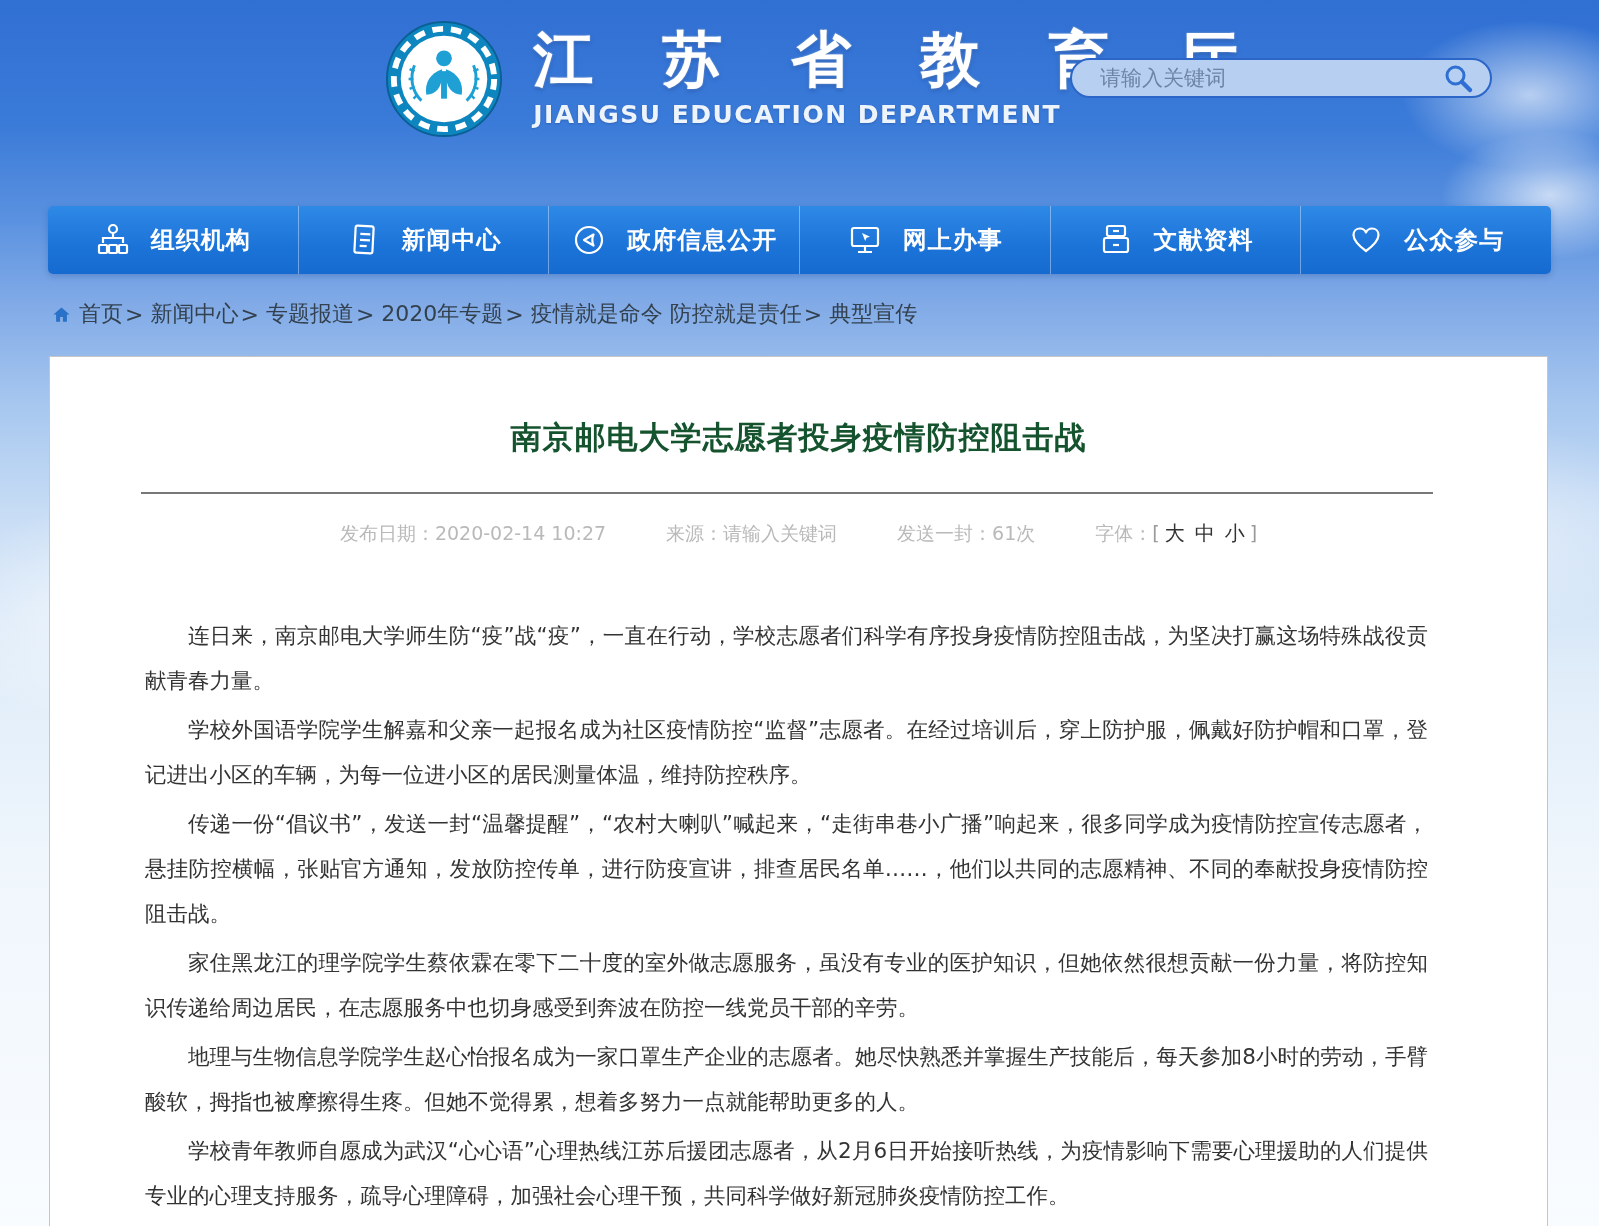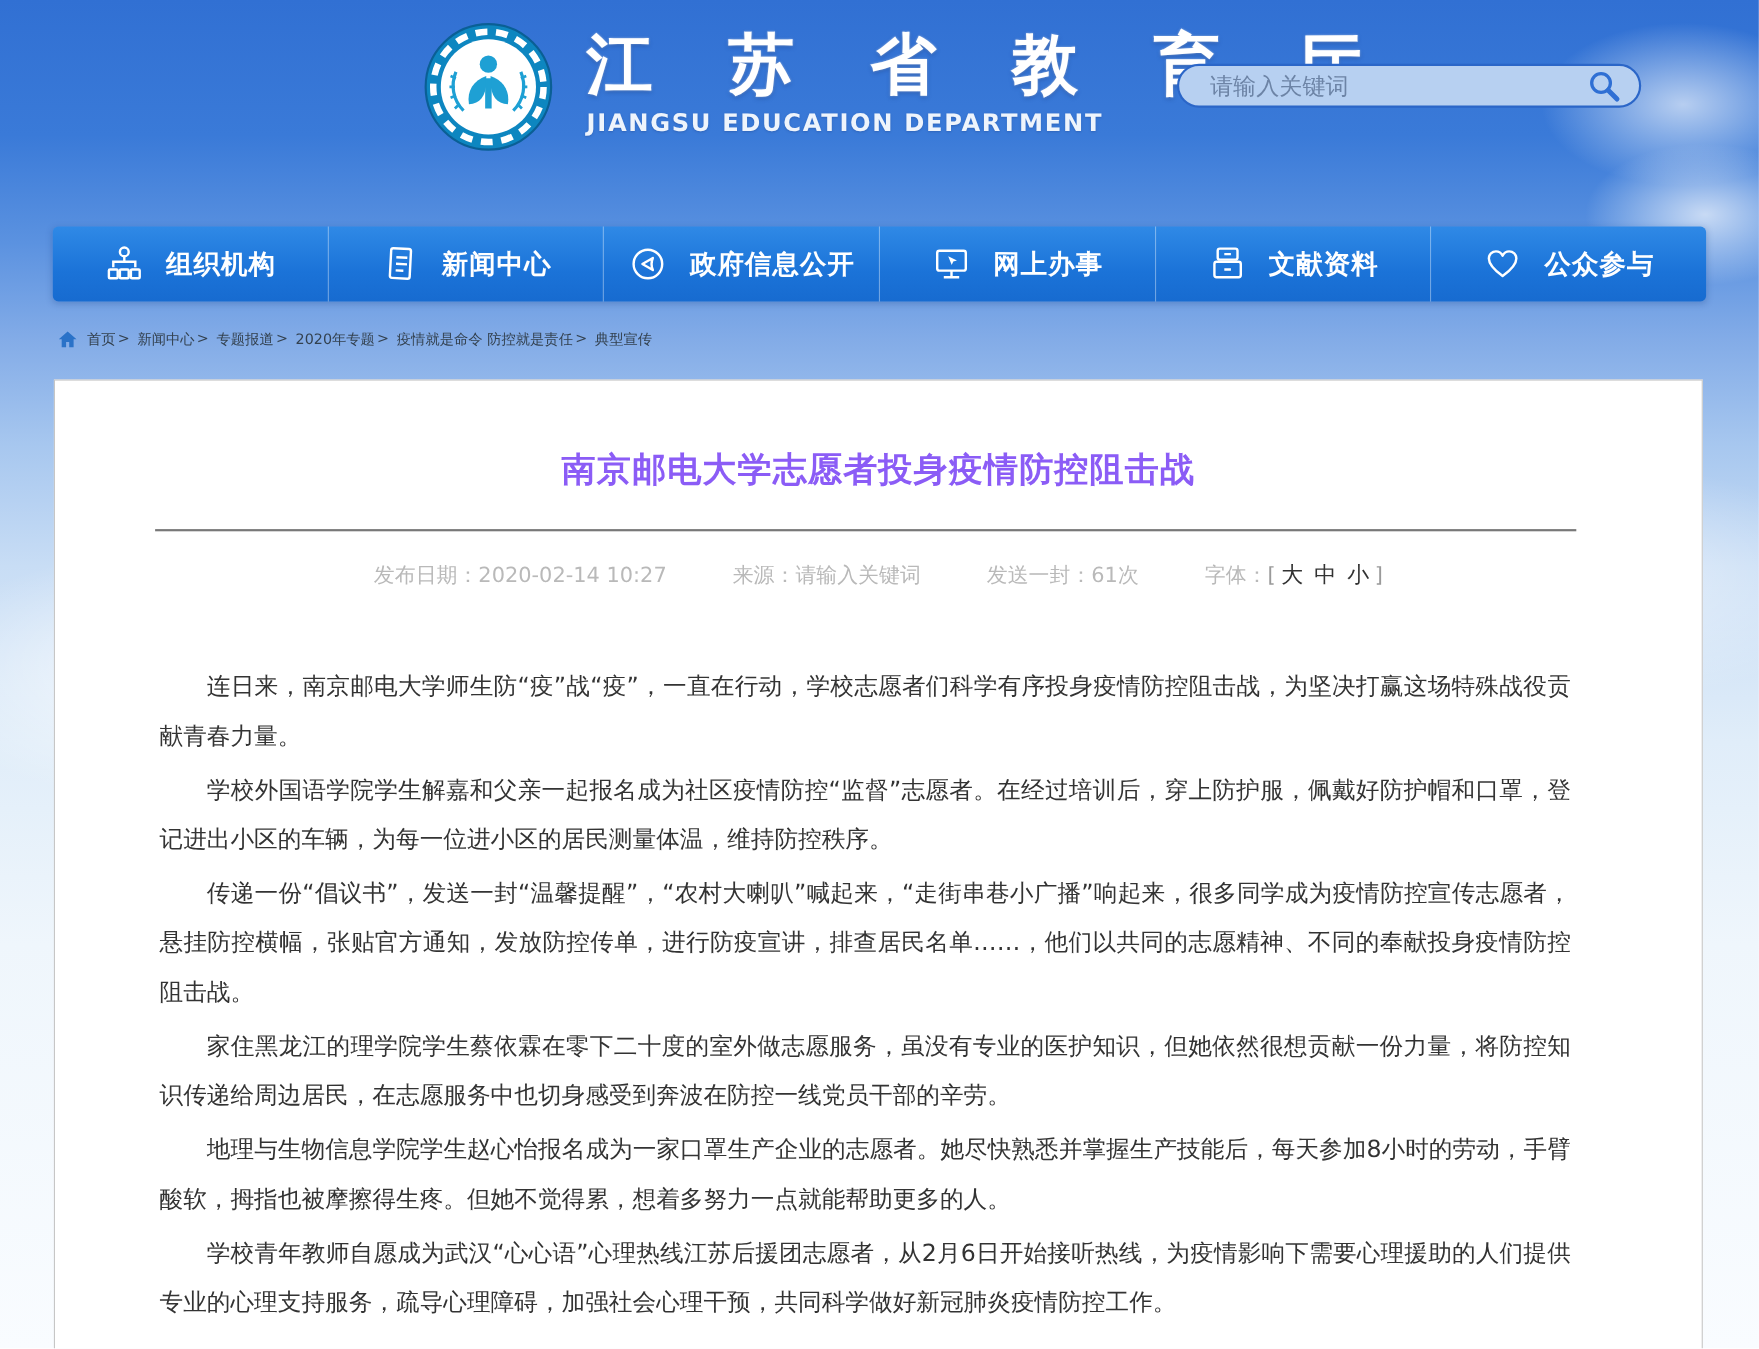--- a/index.html
+++ b/index.html
@@ -27,21 +27,21 @@
   
   .header { position:relative; height:206px; padding:20px 0 5px 48px; z-index:2; display:flex; align-items:flex-start;justify-content:center; }
   .logo-emblem { width:118px; height:118px; flex:0 0 auto; }
   .site-names { margin:6px 0 0 30px; }
   .site-name-cn {
     font-size:60px; font-weight:bold; color:#ffffff; letter-spacing:24px; line-height:1.1;
     text-shadow:0 2px 4px rgba(25,60,130,.4), 0 0 2px rgba(255,255,255,.6);
     white-space:nowrap;
   }
   .site-name-en {
-    font-size:22px; font-weight:bold; color:#eef4fc; letter-spacing:1.5px; margin-top:8px;
+    font-size:25px; font-weight:bold; color:#eef4fc; letter-spacing:1.5px; margin-top:8px;
     text-shadow:0 1px 2px rgba(25,60,130,.35); white-space:nowrap;
   }
   .search-box {
     position:absolute; top:58px; right:107px; width:422px; height:40px;
     background:#b7d0f1; border:2px solid #2b66c8; border-radius:27px;
     display:flex; align-items:center; padding:0 16px 0 26px;
   }
   .search-box input {
     flex:1; background:transparent; border:none; outline:none;
     font-size:21px; color:#33527a; font-family:inherit;
@@ -60,34 +60,34 @@
     color:#fff; text-decoration:none; cursor:pointer;
     border-left:1px solid rgba(255,255,255,.38);
   }
   .nav-item:first-child { border-left:none; }
   .nav-icon { display:flex; }
   .nav-label { font-size:24px; font-weight:bold; letter-spacing:1px; white-space:nowrap; }
 
   
   .breadcrumb {
     margin:25px 0 2px 52px; display:flex; align-items:center; z-index:2; position:relative;
-    font-size:13px; color:#33414f;
+    font-size:22px; color:#33414f;
   }
   .crumb-home-icon { display:flex; margin-right:8px; }
   .crumb { white-space:nowrap; cursor:pointer; }
   .crumb-sep { margin:0 7px 0 2px; color:#33414f; }
 
   
   .panel {
     position:relative; z-index:3; margin:27px 51px 0 49px; min-height:920px;
     background:#ffffff; border:1px solid #c6c6c6;
   }
   .article-title {
     margin:60px 100px 0; text-align:center;
-    font-size:31px; font-weight:bold; color:#8b5cf6; letter-spacing:1px;
+    font-size:31px; font-weight:bold; color:#14532d; letter-spacing:1px;
   }
   .title-divider { margin:33px 114px 0 91px; height:2px; background:#787878; }
   .meta {
     display:flex; justify-content:center; gap:60px; margin-top:26px;
     font-size:19px; color:#b9b9b9; align-items:center;
   }
   .meta-item { white-space:nowrap; }
   .font-links { color:#b9b9b9; }
   .font-links .bracket { color:#9a9a9a; }
   .font-links a { color:#333; text-decoration:none; margin:0 5px; font-size:20px; cursor:pointer; }

